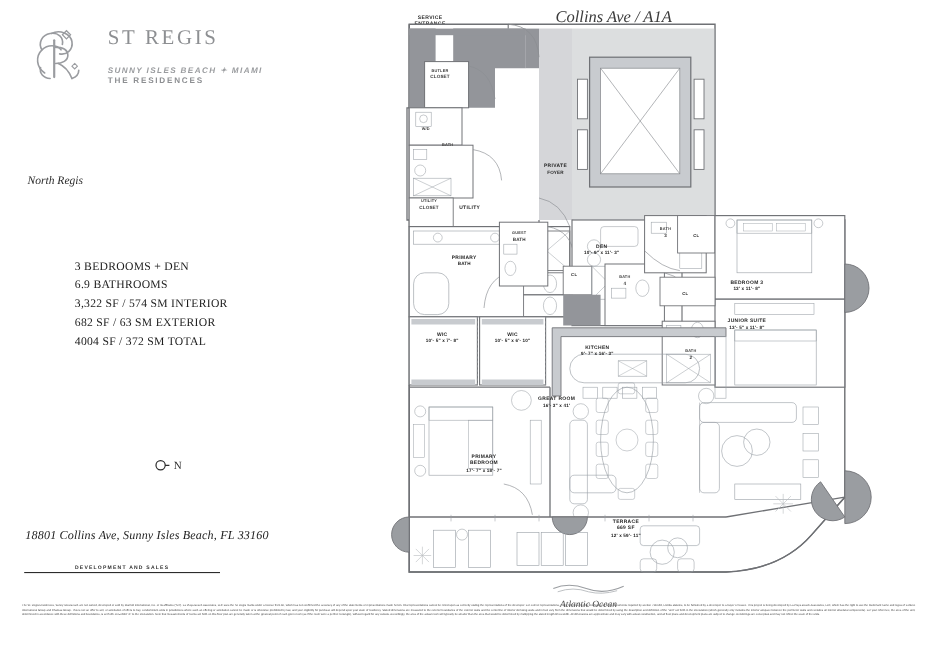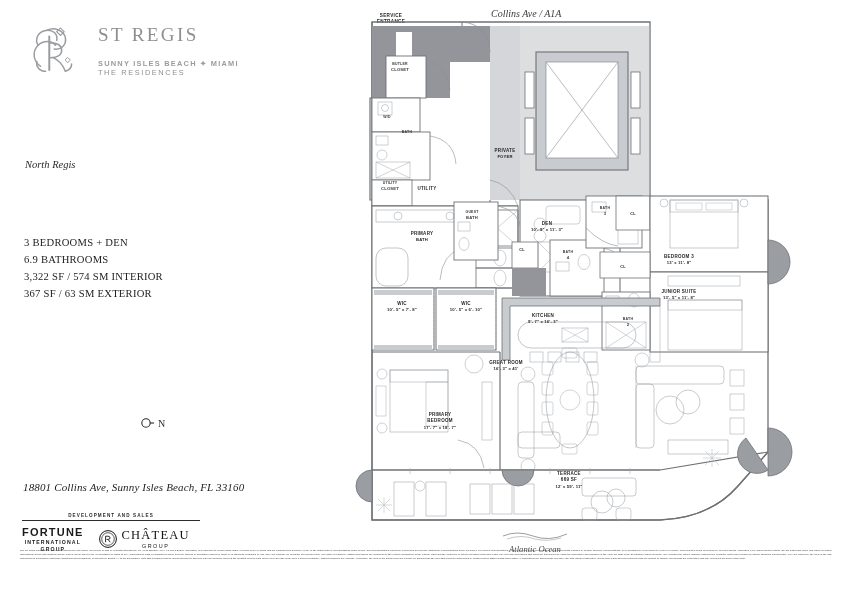--- a/index.html
+++ b/index.html
@@ -28,45 +28,45 @@
   }
   #brand-monogram { width: 62px; height: 62px; }
   #brand-text { padding-top: 4px; }
   #brand-name {
     font-family: "Liberation Serif", serif;
     font-size: 19px; letter-spacing: 2.4px;
     color: #8d8f92; line-height: 1.1;
   }
   #brand-sub1 {
     font-size: 7.4px; letter-spacing: 1.25px;
-    color: #9a9c9f; margin-top: 13px; font-weight: bold;
+    color: #9a9c9f; margin-top: 13px; font-weight: bold; font-style: italic;
   }
   #brand-sub2 {
     font-size: 7.4px; letter-spacing: 1.6px;
-    color: #8d8f92; margin-top: 0; font-weight: normal;
+    color: #8d8f92; margin-top: 0; font-weight: bold;
   }
 
   #residence-title {
     position: absolute; left: 24px; top: 131px;
     font-family: "Liberation Serif", serif;
     font-size: 21px; color: #1c1c1c; letter-spacing: 0.6px;
   }
   #tower-label {
     position: absolute; left: 25px; top: 159px;
     font-family: "Liberation Serif", serif;
     font-style: italic; font-size: 10.5px; color: #2a2a2a;
   }
 
   #specs {
     position: absolute; left: 24px; top: 234px;
     font-family: "Liberation Serif", serif;
     font-size: 10.6px; color: #1d1d1d; line-height: 1.62;
     letter-spacing: 0.25px;
   }
-  #specs div { white-space: nowrap; }
+  #specs div { white-space: nowrap; margin-left: 44px; }
 
   
   #watermark {
     position: absolute; left: 0px; top: 290px;
     width: 290px;
     font-family: "Liberation Sans", sans-serif;
     font-size: 12.5px; color: #c9c9cd;
     letter-spacing: 0.4px;
     pointer-events: none;
   }
@@ -127,23 +127,23 @@
     font-size: 2.5px; line-height: 1.55;
     color: #3a3a3a; text-align: justify;
   }
 
   
   #plan-area {
     position: absolute; left: 350px; top: 0;
     width: 500px; height: 600px;
   }
   #collins-label {
-    position: absolute; left: 141px; top: 8px;
-    font-family: "Liberation Serif", serif;
-    font-style: italic; font-size: 10px; color: #3c3c3c;
+    position: absolute; left: 155px; top: 8px;
+    font-family: "Liberation Serif", serif;
+    font-style: italic; font-size: 15px; color: #3c3c3c;
   }
   #service-entrance {
     position: absolute; left: 18px; top: 13px;
     font-size: 4.6px; font-weight: bold; letter-spacing: 0.35px;
     color: #1f1f1f; text-align: center; line-height: 1.35;
     width: 46px;
   }
   #atlantic-ocean-plan {
     position: absolute; left: 130px; top: 527px;
     text-align: center; width: 110px;
@@ -193,56 +193,39 @@
         <div id="brand-sub2">THE RESIDENCES</div>
       </div>
     </div>
 
     <div id="tower-label">North Regis</div>
 
     <div id="specs">
         <div>3 BEDROOMS + DEN</div>
         <div>6.9 BATHROOMS</div>
         <div>3,322 SF / 574 SM INTERIOR</div>
-        <div>367 SF / 63 SM EXTERIOR</div>
+        <div>682 SF / 63 SM EXTERIOR</div>
+        <div>4004 SF / 372 SM TOTAL</div>
       </div>
 
 
 
     <div id="compass">
       <svg width="16" height="16" viewBox="0 0 16 16">
         <circle cx="7" cy="8" r="4.2" fill="none" stroke="#2b2b2b" stroke-width="1.1"></circle>
         <line x1="11" y1="8" x2="15" y2="8" stroke="#2b2b2b" stroke-width="1.1"></line>
       </svg>
       <span id="compass-n">N</span>
     </div>
 
     <div id="address-line">18801 Collins Ave, Sunny Isles Beach, FL 33160</div>
 
     <div id="footer-logos">
       <div id="dev-sales">DEVELOPMENT AND SALES</div>
       <div id="dev-rule"></div>
-      <div id="logo-row">
-        <div id="fortune-logo">
-          <div id="fortune-1">FORTUNE</div>
-          <div id="fortune-2">INTERNATIONAL</div>
-          <div id="fortune-3">GROUP</div>
-        </div>
-        <div id="chateau-logo">
-          <svg width="20" height="20" viewBox="0 0 20 20">
-            <circle cx="10" cy="10" r="8.4" fill="none" stroke="#141414" stroke-width="1"></circle>
-            <circle cx="10" cy="10" r="6.3" fill="none" stroke="#141414" stroke-width="0.7"></circle>
-            <path d="M7.6 13.2 L7.6 7.2 L10 7.2 Q12 7.2 12 8.9 Q12 10.4 10.2 10.4 L8.6 10.4 M10.2 10.4 L12.2 13.2" fill="none" stroke="#141414" stroke-width="0.9"></path>
-          </svg>
-          <div id="chateau-text">
-            <div id="chateau-1">CHÂTEAU</div>
-            <div id="chateau-2">GROUP</div>
-          </div>
-        </div>
-      </div>
     </div>
   </div>
 
   <div id="disclaimer">The St. Regis Residences, Sunny Isles Beach are not owned, developed or sold by Marriott International, Inc. or its affiliates ("MI"). La Playa Beach Associates, LLC uses the St. Regis marks under a license from MI, which has not confirmed the accuracy of any of the statements or representations made herein. Oral representations cannot be relied upon as correctly stating the representations of the developer. For correct representations, make reference to this brochure and to the documents required by section 718.503, Florida statutes, to be furnished by a developer to a buyer or lessee. This project is being developed by La Playa Beach Associates, LLC, which has the right to use the trademark name and logos of Fortune International Group and Chateau Group. This is not an offer to sell, or solicitation of offers to buy, condominium units in jurisdictions where such an offering or solicitation cannot be made or is otherwise prohibited by law, and your eligibility for purchase will depend upon your state of residency. Stated dimensions are measured to the exterior boundaries of the exterior walls and the centerline of interior demising walls and in fact vary from the dimensions that would be determined by using the description and definition of the "unit" set forth in the Declaration (which generally only includes the interior airspace between the perimeter walls and excludes all interior structural components). For your reference, the area of the unit, determined in accordance with these definitions and boundaries, is set forth on Exhibit "A" to the Declaration. Note that measurements of rooms set forth on this floor plan are generally taken at the greatest point of each given room (as if the room were a perfect rectangle), without regard for any cutouts. Accordingly, the area of the actual room will typically be smaller than the area that would be determined by multiplying the stated length times width. All dimensions are approximate and may vary with actual construction, and all floor plans and development plans are subject to change. Renderings are conceptual and may not reflect the scale of the units.</div>
 
   <div id="plan-area">
 
     <div id="collins-label">Collins Ave / A1A</div>
     <div id="service-entrance">
         <div>SERVICE</div>

